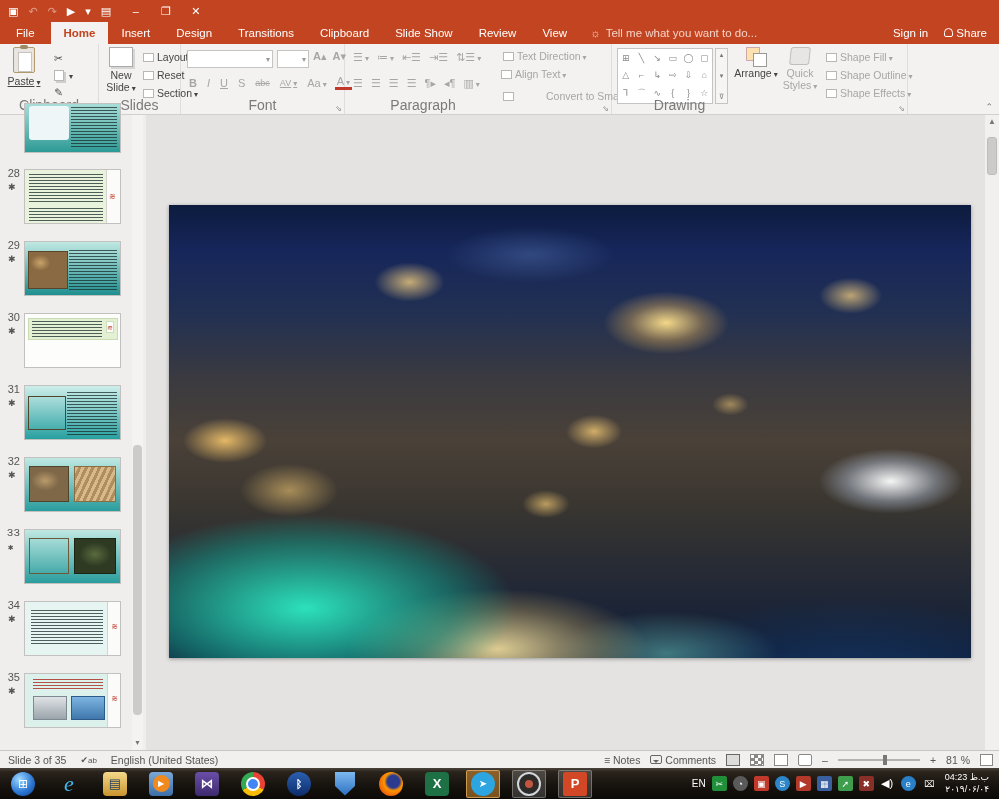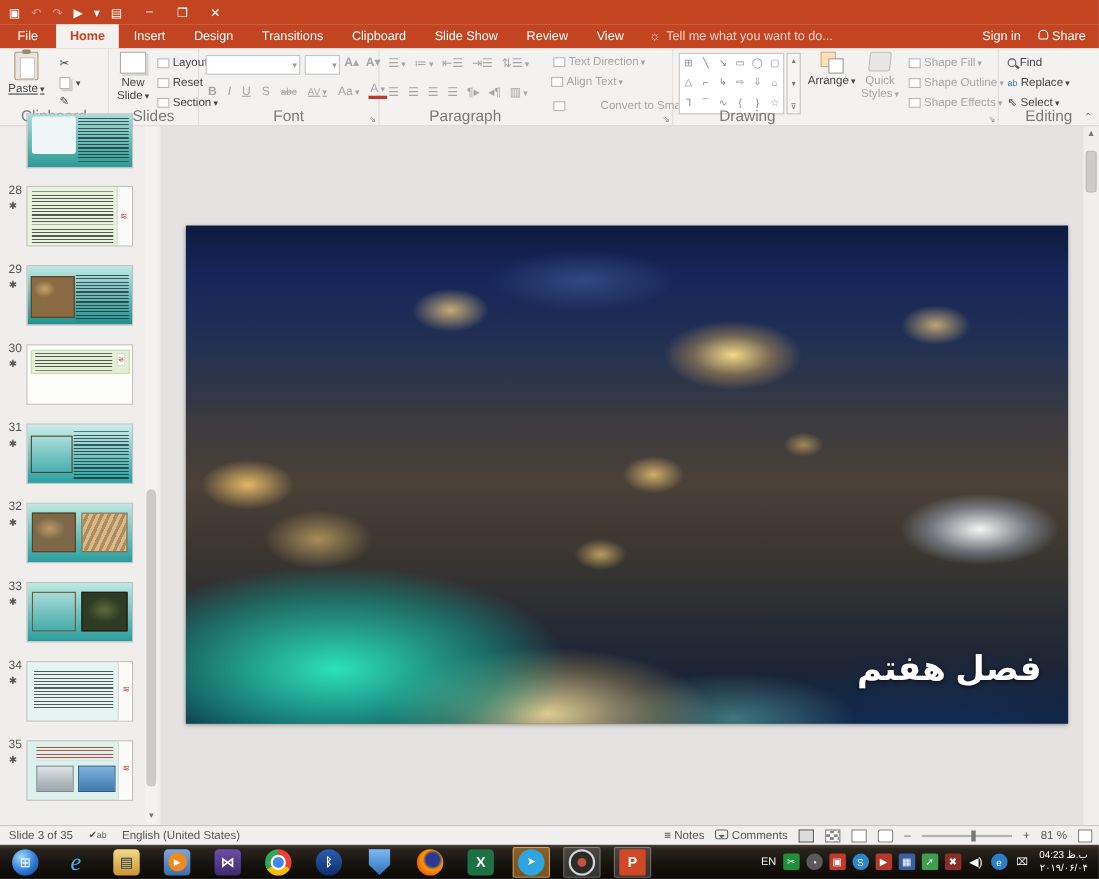--- a/index.html
+++ b/index.html
@@ -301,35 +301,20 @@
           <span class="dd">Shape Outline</span>
         </div>
       <div class="smallbtn disabled" style="left:214px;top:43px;">
           <span class="icbox" style="width:11px;height:9px;"></span>
           <span class="dd">Shape Effects</span>
         </div>
       <div class="glabel" style="right:160px;">Drawing</div>
       <div class="launcher">⇘</div>
     </div>
 
-    <div class="rgroup" style="left:908px;width:91px;border-right:none;">
-      <div class="smallbtn" style="left:8px;top:7px;">
-          <span class="mag-ic"></span>
-          <span>Find</span>
-        </div>
-      <div class="smallbtn" style="left:8px;top:25px;">
-          <span style="font-size:8px;color:#2b6fc0;">ab</span>
-          <span class="dd">Replace</span>
-        </div>
-      <div class="smallbtn" style="left:8px;top:43px;">
-          <span>⇖</span>
-          <span class="dd">Select</span>
-        </div>
-      <div class="glabel">Editing</div>
-    </div>
     <div class="collapse">⌃</div>
   </div>
 
   <div class="workspace">
 
     <div class="panel">
 
       <div class="sp-item" style="top:-12px;height:52px;">
         <div class="sp-thumb" style="height:50px;background:linear-gradient(180deg,#a8ddd8,#2d9a95);">
           <div style="position:absolute;left:4px;top:2px;width:40px;height:34px;background:#eef6f8;border-radius:3px;"></div>
@@ -378,21 +363,21 @@
 
       <div class="sp-item" style="top:338px;height:66px;">
         <div class="sp-num">32</div>
         <div class="sp-star">✱</div>
         <div class="sp-thumb" style="top:4px;background:linear-gradient(180deg,#bfe8e2,#2a9d9d);">
           <div style="position:absolute;left:4px;top:8px;width:40px;height:36px;background:radial-gradient(14px 10px at 40% 40%,#b99a6b,#7e6848),#6e5a3e;border:1px solid #51422c;"></div>
           <div style="position:absolute;right:4px;top:8px;width:42px;height:36px;background:repeating-linear-gradient(115deg,#d8b98c 0 3px,#b08d5c 3px 6px);border:1px solid #8a6c44;"></div>
         </div>
       </div>
 
-      <div class="sp-item" style="top:410px;height:66px;">
+      <div class="sp-item" style="top:410px;height:66px;font-family:Liberation Mono, monospace;">
         <div class="sp-num">33</div>
         <div class="sp-star">✱</div>
         <div class="sp-thumb" style="top:4px;background:linear-gradient(180deg,#bfe8e2,#2a9d9d);">
           <div style="position:absolute;left:4px;top:8px;width:40px;height:36px;background:radial-gradient(6px 5px at 30% 35%,#e3cda2,#b49568 60%,#8d library 0),repeating-radial-gradient(circle at 60% 60%,#c7ab7c 0 2px,#97794e 2px 4px);border:1px solid #6d583a;"></div>
           <div style="position:absolute;right:4px;top:8px;width:42px;height:36px;background:radial-gradient(16px 12px at 50% 45%,#5a6b3f,#2e3a22),#26301c;border:1px solid #1c2414;"></div>
         </div>
       </div>
 
       <div class="sp-item" style="top:482px;height:66px;">
         <div class="sp-num">34</div>
@@ -416,21 +401,20 @@
         </div>
       </div>
 
       <div class="panel-scroll">
           <div class="thumb"></div>
         </div>
       <div class="panel-scroll-arrow">▼</div>
     </div>
 
     <div class="slide">
-      <div class="slide-chapter">فصل هفتم</div>
     </div>
 
     <div class="canvas-scroll">
       <div class="up">▲</div>
       <div class="thumb"></div>
     </div>
   </div>
 
   <div class="statusbar">
     <div class="sb-left">

